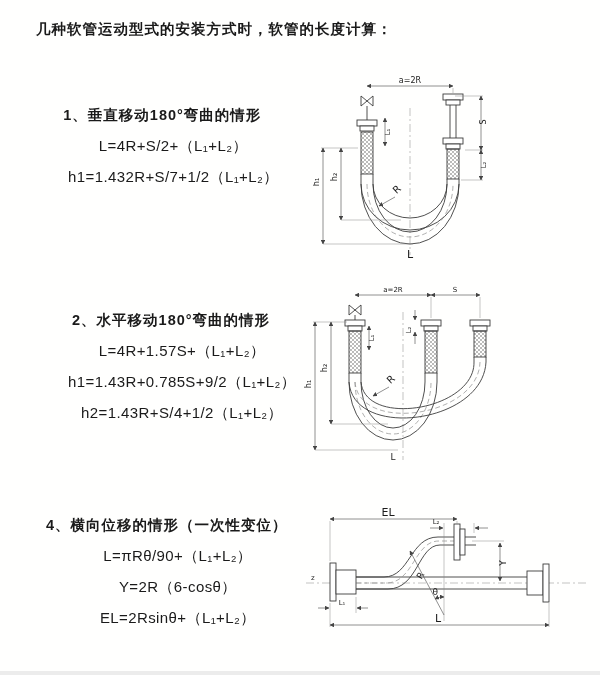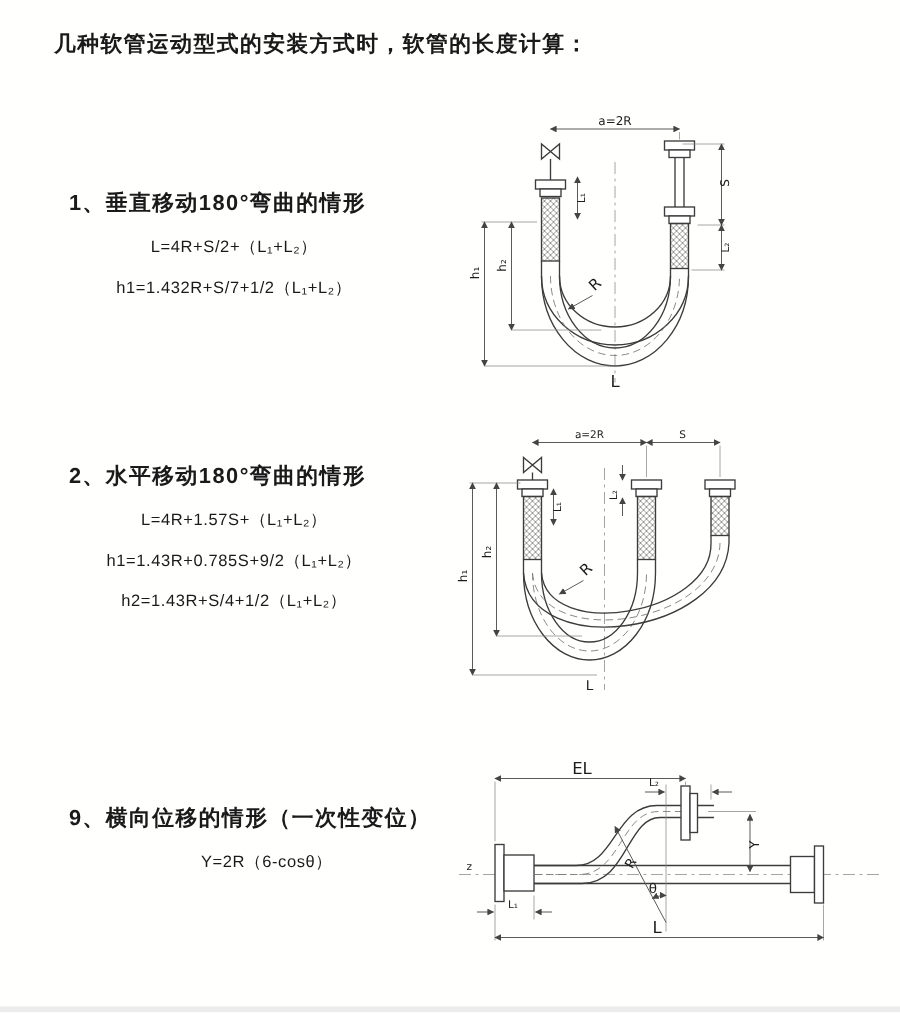--- a/index.html
+++ b/index.html
@@ -1,21 +1,21 @@
 <!DOCTYPE html>
 <html><head>
 <meta charset="utf-8">
 <style>
   html,body{margin:0;padding:0;background:#fff;}
   .page{position:relative;width:600px;height:675px;background:#fffffe;overflow:hidden;
         font-family:"Liberation Sans","DejaVu Sans",sans-serif;color:#1a1a1a;text-align:center;}
   .title{position:absolute;left:36px;top:20px;font-size:14.5px;font-weight:700;letter-spacing:1px;}
-  .sec{position:absolute;left:46px;margin-top:20px;}
+  .sec{position:absolute;left:46px;}
   .sec .h{font-size:14.5px;font-weight:700;letter-spacing:1px;}
-  .sec .f{font-size:11px;margin-top:12px;margin-left:22px;letter-spacing:.4px;}
+  .sec .f{font-size:15px;margin-top:12px;margin-left:22px;letter-spacing:.4px;}
   .dg{position:absolute;}
   
   .ln{stroke:#3c3c3c;stroke-width:.9;fill:none;}
   .fit{fill:#ffffff;stroke:#3c3c3c;stroke-width:.9;}
   .braid{stroke:#3c3c3c;stroke-width:.9;}
   .dim{stroke:#555;stroke-width:.65;fill:none;}
   .ext{stroke:#8a8a8a;stroke-width:.5;fill:none;}
   .cl{stroke:#9a9a9a;stroke-width:.6;fill:none;stroke-dasharray:8 3 2 3;}
   .hd{stroke:#7a7a7a;stroke-width:.6;fill:none;stroke-dasharray:5 3;}
   svg text{fill:#1c1c1c;font-family:"DejaVu Sans",sans-serif;}
@@ -28,30 +28,32 @@
 <div class="page">
 
   <div class="title">几种软管运动型式的安装方式时，软管的长度计算：</div>
 
   <section class="sec" style="top:106px">
     <div class="h">1、垂直移动180°弯曲的情形</div>
     <div class="f">L=4R+S/2+（L₁+L₂）</div>
     <div class="f">h1=1.432R+S/7+1/2（L₁+L₂）</div>
   </section>
 
-  <section class="sec" style="top:288px">
+  <section class="sec" style="top:311px">
     <div class="h">2、水平移动180°弯曲的情形</div>
     <div class="f">L=4R+1.57S+（L₁+L₂）</div>
     <div class="f">h1=1.43R+0.785S+9/2（L₁+L₂）</div>
     <div class="f">h2=1.43R+S/4+1/2（L₁+L₂）</div>
   </section>
 
   <section class="sec" style="top:516px">
-    <div class="h">9、横向位移的情形（一次性变位）</div>
+    <div class="h">4、横向位移的情形（一次性变位）</div>
+    <div class="f">L=πRθ/90+（L₁+L₂）</div>
     <div class="f">Y=2R（6-cosθ）</div>
+    <div class="f">EL=2Rsinθ+（L₁+L₂）</div>
   </section>
 
   <svg class="dg" style="left:313px;top:72px" width="282" height="190" viewBox="0 0 282 190">
     <defs>
       <marker id="ar1" viewBox="0 0 10 10" refX="9" refY="5" markerWidth="7" markerHeight="7" orient="auto-start-reverse">
         <path d="M0,0L10,5L0,10z" fill="#444"></path>
       </marker>
       <pattern id="ht1" width="4" height="4" patternUnits="userSpaceOnUse">
         <path d="M0,0L4,4 M4,0L0,4" stroke="#777" stroke-width="0.5"></path>
       </pattern>

